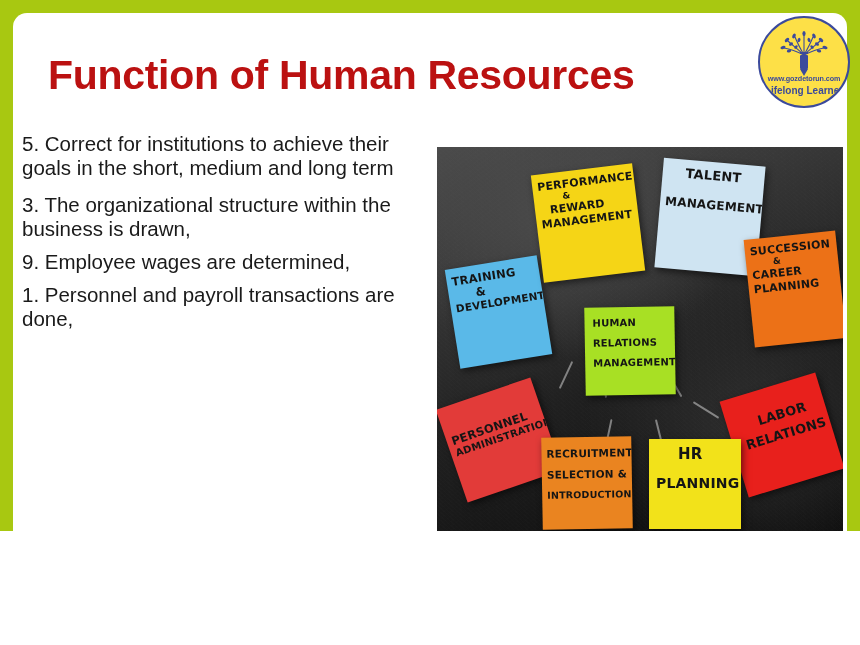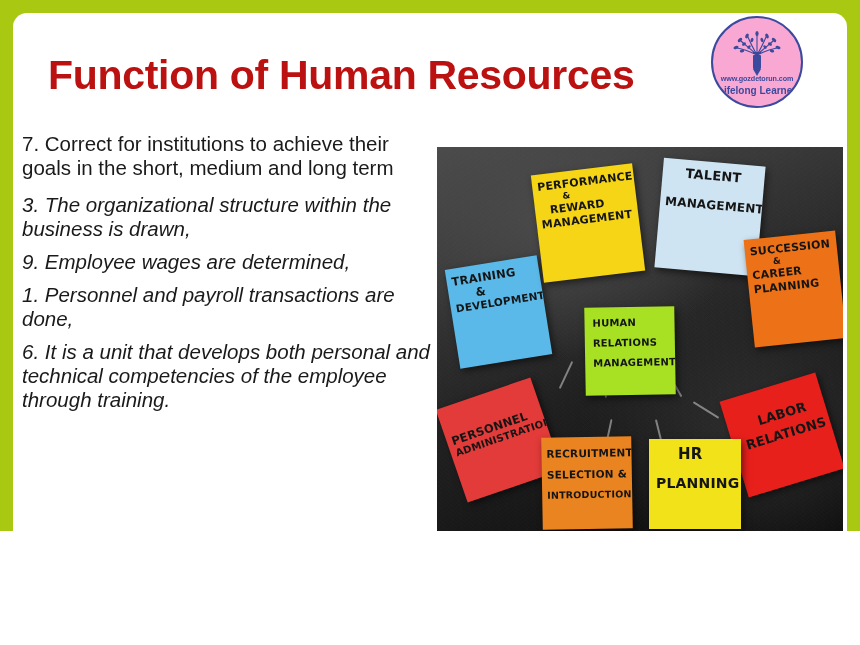--- a/index.html
+++ b/index.html
@@ -61,26 +61,26 @@
     font-weight: bold;
     color: #bb1111;
     letter-spacing: -0.3px;
     line-height: 1.1;
     white-space: nowrap;
   }
 
   
   #brand-logo {
     position: absolute;
-    left: 711px;
+    left: 758px;
     top: 16px;
     width: 92px;
     height: 92px;
     border-radius: 50%;
-    background: #f9a8d4;
+    background: #fde047;
     border: 2px solid #3b4a9c;
     box-sizing: border-box;
     overflow: hidden;
   }
   #brand-logo .logo-art {
     position: absolute;
     left: 50%;
     top: 11px;
     transform: translateX(-50%);
   }
@@ -112,21 +112,20 @@
     width: 412px;
     color: #1a1a1a;
     font-size: 20.5px;
     line-height: 1.17;
   }
   #body-text p {
     margin: 0 0 13px 0;
   }
   #body-text p.tight {
     margin-bottom: 9px;
-    font-style: italic;
   }
 
   
   #photo {
     position: absolute;
     left: 437px;
     top: 147px;
     width: 406px;
     height: 395px;
     background: #1b1b1b;
@@ -263,25 +262,24 @@
           <ellipse cx="20" cy="18" rx="2" ry="1.3" transform="rotate(-45 20 18)"></ellipse>
           <ellipse cx="36" cy="18" rx="2" ry="1.3" transform="rotate(-135 36 18)"></ellipse>
         </g>
       </g>
     </svg>
     <div class="logo-line1">www.gozdetorun.com</div>
     <div class="logo-line2">Lifelong Learner</div>
   </div>
 
   <div id="body-text">
-    <p>7. Correct for institutions to achieve their goals in the short, medium and long term</p>
+    <p>5. Correct for institutions to achieve their goals in the short, medium and long term</p>
     <p class="tight">3. The organizational structure within the business is drawn,</p>
     <p class="tight">9. Employee wages are determined,</p>
     <p class="tight">1. Personnel and payroll transactions are done,</p>
-    <p class="tight">6. It is a unit that develops both personal and technical competencies of the employee through training.</p>
   </div>
 
   <div id="photo">
     <div class="chalk-bg"></div>
     <div class="noise"></div>
 
     <div class="chalk" style="left:128px;top:213px;width:2px;height:30px;transform:rotate(25deg);"></div>
     <div class="chalk" style="left:165px;top:215px;width:2px;height:36px;transform:rotate(-10deg);"></div>
     <div class="chalk" style="left:88px;top:245px;width:2px;height:28px;transform:rotate(48deg);"></div>
     <div class="chalk" style="left:235px;top:218px;width:2px;height:34px;transform:rotate(-30deg);"></div>

